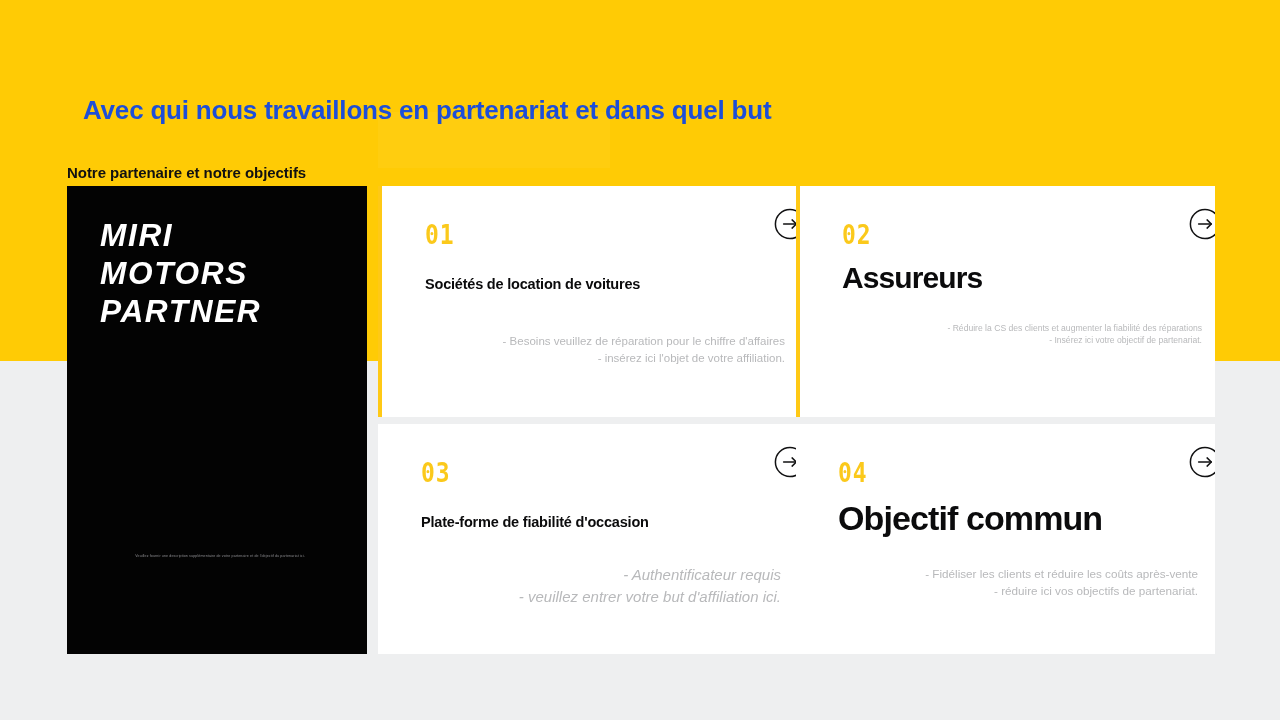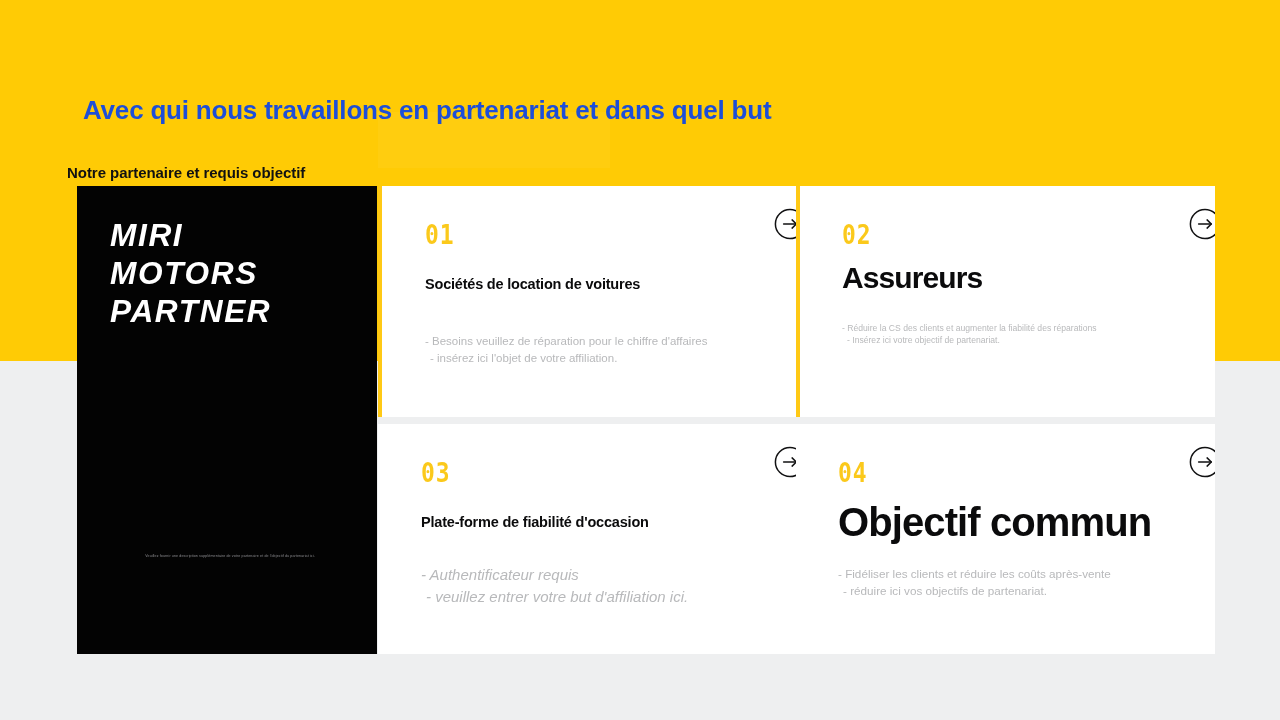--- a/index.html
+++ b/index.html
@@ -70,21 +70,20 @@
 
   
   .brand-panel {
     position: absolute;
     left: 0;
     top: 0;
     width: 300px;
     height: 468px;
     background: #030303;
     overflow: hidden;
-    margin-left: 10px;
   }
   .brand-logo {
     position: absolute;
     left: 33px;
     top: 31px;
     width: 250px;
   }
   .brand-line {
     display: block;
     color: #ffffff;
@@ -152,27 +151,28 @@
     left: 43px;
     color: #0b0b0c;
     font-weight: 700;
     margin: 0;
     line-height: 1.2;
     letter-spacing: -0.2px;
   }
   .c1 .card-title { top: 90px; font-size: 14.5px; }
   .c3 .card-title { top: 90px; font-size: 14.5px; }
   .c2 .card-title { top: 74px; font-size: 30px; letter-spacing: -0.9px; }
-  .c4 .card-title { top: 74px; font-size: 40px; letter-spacing: -0.9px; }
+  .c4 .card-title { top: 74px; font-size: 34px; letter-spacing: -0.9px; }
   .c2 .card-title, .c4 .card-title { left: 42px; }
 
   .card-body {
     position: absolute;
     color: #b8b9bb;
     line-height: 1.45;
+    text-align: right;
   }
   .c1 .card-body { left: 43px; top: 147px; width: 360px; font-size: 11.5px; }
   .c2 .card-body { left: 42px; top: 136px; width: 360px; font-size: 8.6px; }
   .c3 .card-body { left: 43px; top: 140px; width: 360px; font-size: 15px; font-style: italic; }
   .c4 .card-body { left: 42px; top: 142px; width: 360px; font-size: 11.7px; }
   .card-body .line2 { display: block; padding-left: 5px; }
 
   .arrow-btn {
     position: absolute;
     top: 22px;
@@ -185,21 +185,21 @@
 </style>
 </head>
 <body>
 
 <div class="band">
   <div class="band-tint"></div>
 </div>
 
 <div class="headings">
   <h1 class="h-title">Avec qui nous travaillons en partenariat et dans quel but</h1>
-  <h2 class="h-sub">Notre partenaire et requis objectif</h2>
+  <h2 class="h-sub">Notre partenaire et notre objectifs</h2>
 </div>
 
 <div class="board">
 
   <div class="brand-panel">
     <div class="brand-logo">
       <span class="brand-line">MIRI</span>
       <span class="brand-line">MOTORS</span>
       <span class="brand-line">PARTNER</span>
     </div>

